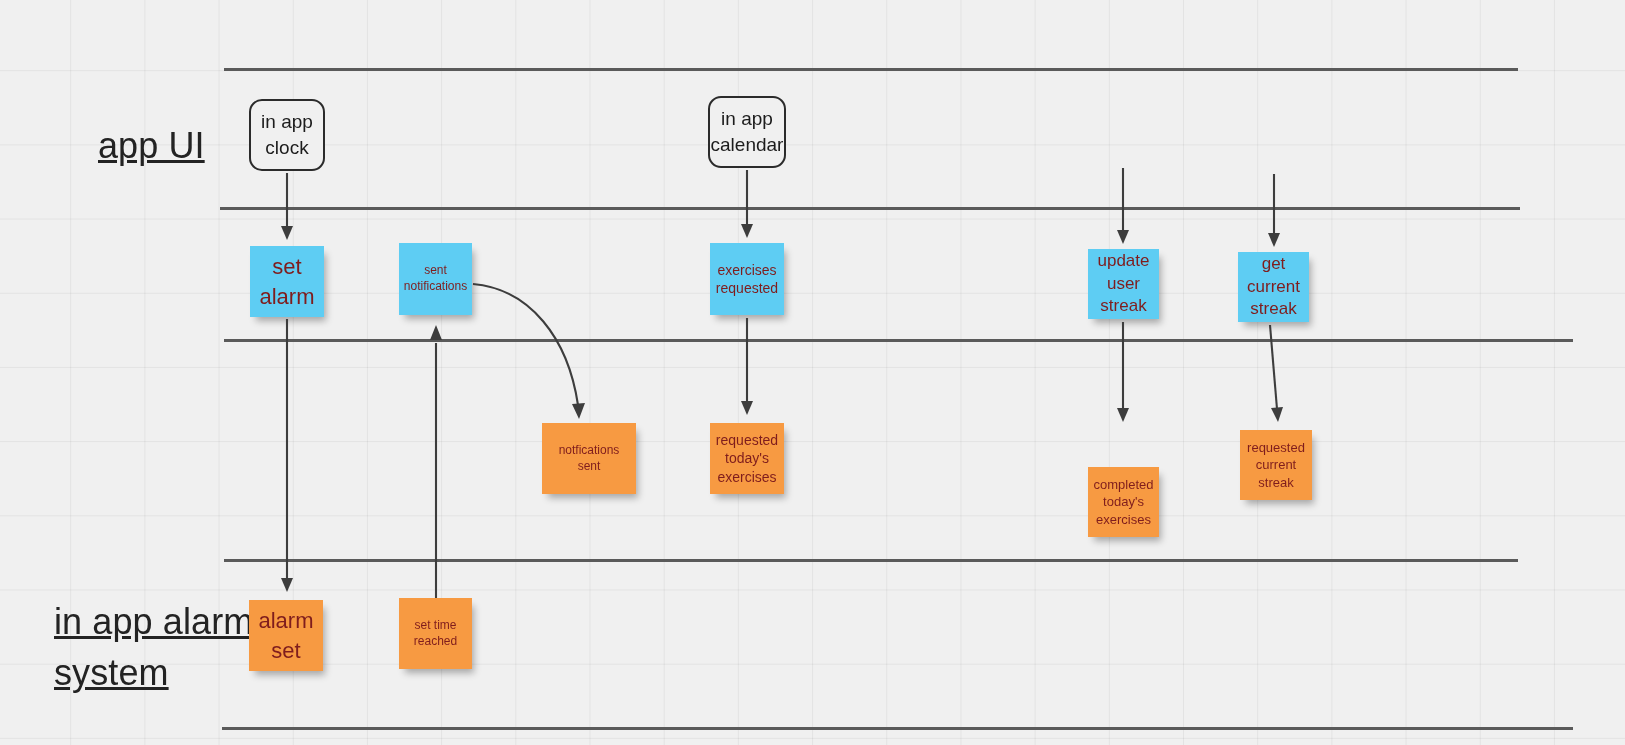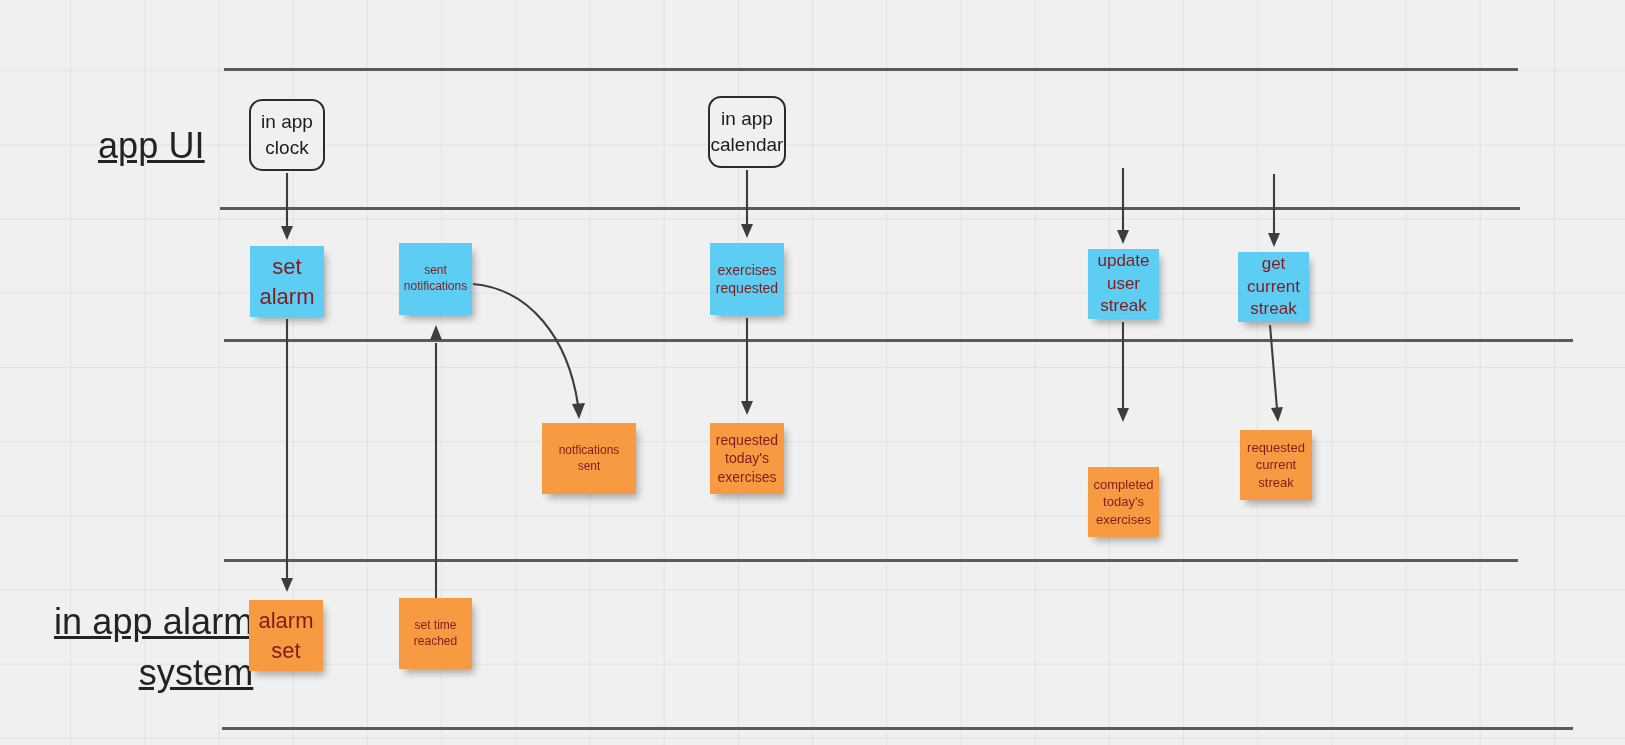--- a/index.html
+++ b/index.html
@@ -86,21 +86,21 @@
 <div id="board">
 
   <div class="lane-line" style="left:224px; top:68px;  width:1294px;"></div>
   <div class="lane-line" style="left:220px; top:207px; width:1300px;"></div>
   <div class="lane-line" style="left:224px; top:339px; width:1349px;"></div>
   <div class="lane-line" style="left:224px; top:559px; width:1294px;"></div>
   <div class="lane-line" style="left:222px; top:727px; width:1351px;"></div>
 
   <div class="lane-label" style="left:98px; top:120px;">app UI</div>
 
-  <div class="lane-label" style="left:54px; top:596px; text-align:right;">in app alarm
+  <div class="lane-label" style="left:54px; top:596px; text-align:left;">in app alarm
 system</div>
 
   <div class="iface" style="left:249px; top:99px; width:76px; height:72px; font-size:19px;">
     <span>in app
 clock</span>
   </div>
 
   <div class="iface" style="left:708px; top:96px; width:78px; height:72px; font-size:19px;">
     <span>in app
 calendar</span>

